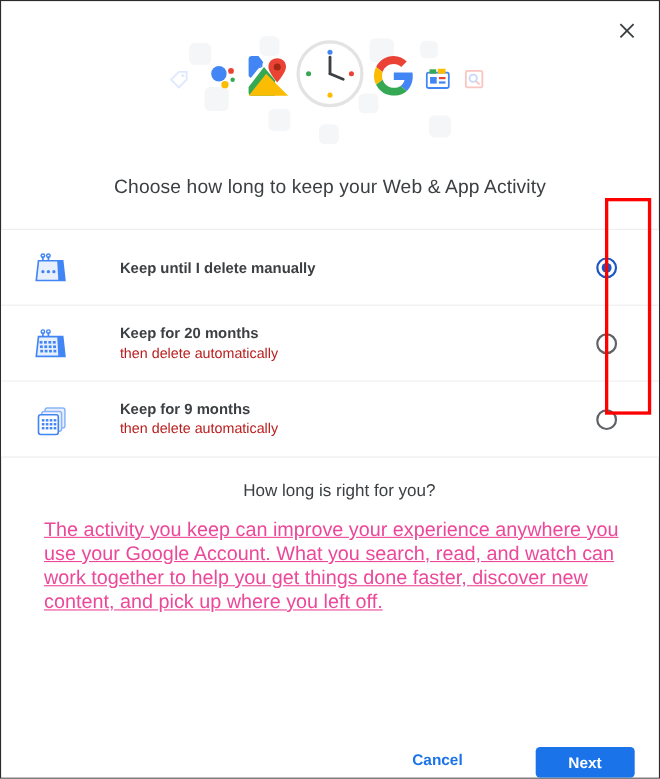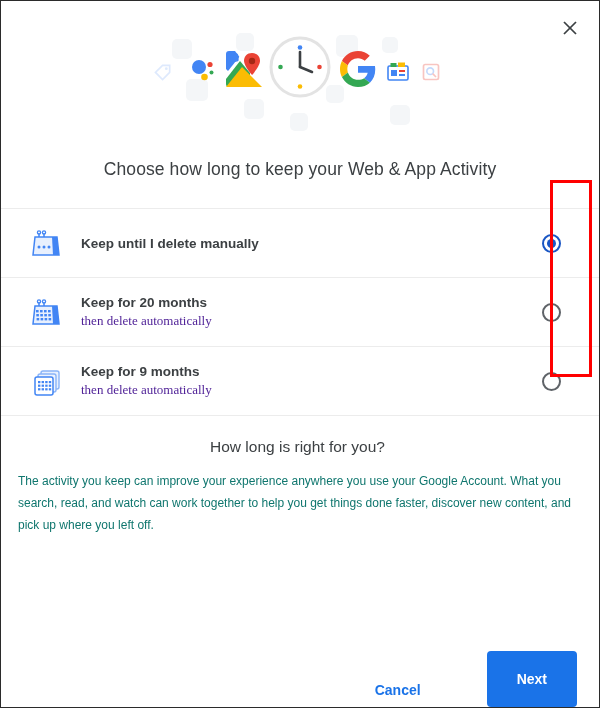--- a/index.html
+++ b/index.html
@@ -79,20 +79,21 @@
   .option-row {
     position: relative;
     display: flex;
     align-items: center;
     height: 69px;
     border-bottom: 1px solid #ececec;
     padding: 0 22px 0 22px;
     box-sizing: border-box;
     cursor: pointer;
     background: #fff;
+    gap: 28px;
   }
   .opt-icon {
     width: 46px;
     flex: 0 0 46px;
     display: flex;
     align-items: center;
     justify-content: center;
   }
   .opt-text {
     flex: 1 1 auto;
@@ -100,24 +101,23 @@
     min-width: 0;
   }
   .opt-title {
     font-size: 13.5px;
     color: #3c4043;
     font-weight: bold;
     line-height: 17px;
   }
   .opt-sub {
     font-size: 13px;
-    color: #4c1d95;
+    color: #b91c1c;
     line-height: 18px;
     margin-top: 1px;
-    font-family: Liberation Serif, serif;
   }
   .opt-radio {
     flex: 0 0 52px;
     display: flex;
     align-items: center;
     justify-content: center;
   }
   .radio {
     width: 19px;
     height: 19px;
@@ -149,33 +149,35 @@
     pointer-events: none;
     box-sizing: border-box;
     left: 549px;
     top: 179px;
     width: 42px;
     height: 197px;
   }
 
   
   .info {
-    padding: 22px 22px 0 17px;
+    padding: 22px 22px 0 22px;
+    margin-left: 17px;
   }
   .info-head {
     text-align: center;
     font-size: 15.5px;
     color: #3c4043;
     font-weight: 400;
     margin-bottom: 14px;
   }
   .info-body {
-    font-size: 12px;
+    font-size: 18px;
     line-height: 22px;
-    color: #0f766e;
+    color: #ec4899;
+    text-decoration: underline;
   }
 
   
   .footer {
     position: absolute;
     left: 0;
     right: 0;
     bottom: 0;
     height: 82px;
     display: flex;
@@ -196,21 +198,21 @@
     cursor: pointer;
     border-radius: 4px;
   }
   .btn-next {
     background: #1a73e8;
     border: none;
     color: #ffffff;
     font-family: inherit;
     font-size: 14px;
     font-weight: bold;
-    padding: 20px 30px;
+    padding: 6px 30px;
     margin-left: 14px;
     border-radius: 4px;
     cursor: pointer;
   }
 </style>
 </head>
 <body>
 
 <div id="page">
 

